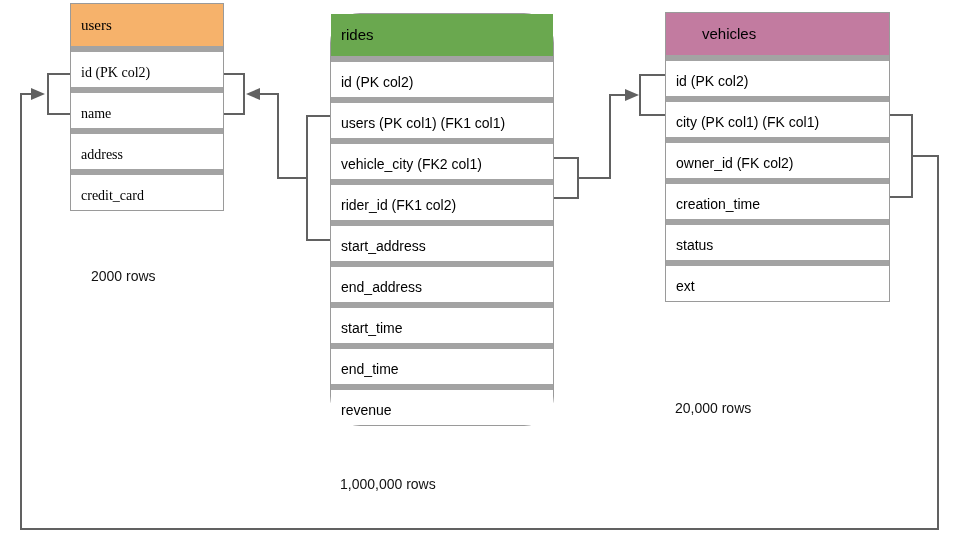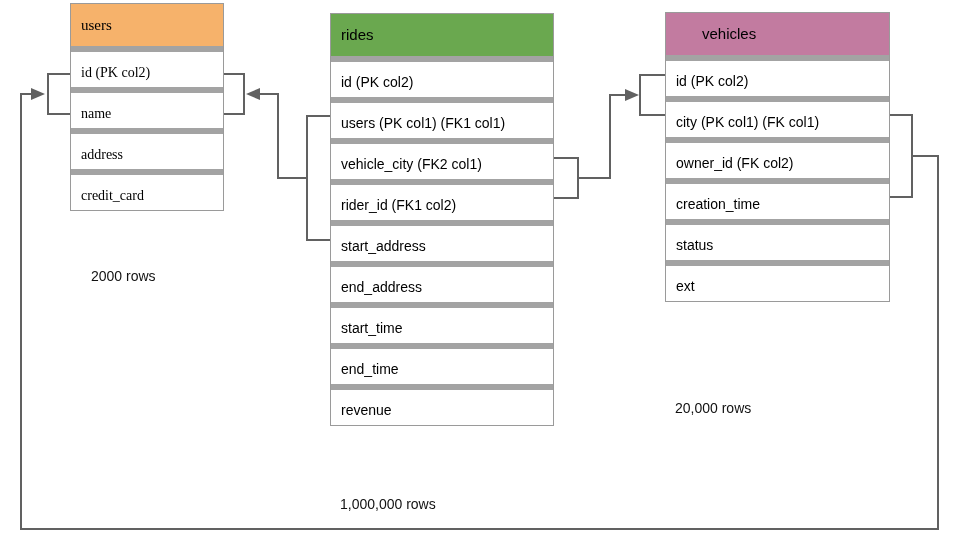--- a/index.html
+++ b/index.html
@@ -52,24 +52,24 @@
   }
   .connector-svg {
     position: absolute;
     left: 0;
     top: 0;
     width: 960px;
     height: 540px;
     z-index: 1;
   }
   #tbl-users    { left: 70px;  top: 3px; width: 152px; font-family: Liberation Serif, serif; }
-  #tbl-rides    { left: 330px; top: 13px; width: 222px; }
+  #tbl-rides    { left: 330px; top: 13px; width: 222px; border-radius: 30px; }
   #tbl-vehicles { left: 665px; top: 12px; width: 223px; }
   #count-users    { left: 91px;  top: 268px; }
-  #count-rides    { left: 340px; top: 496px; }
+  #count-rides    { left: 340px; top: 476px; }
   #count-vehicles { left: 675px; top: 352px; margin-top: 48px; }
 </style>
 </head>
 <body>
 
 <div class="canvas">
 
   <svg class="connector-svg" width="960" height="540" viewBox="0 0 960 540" xmlns="http://www.w3.org/2000/svg">
     <g stroke="#616161" stroke-width="2" fill="none">
 

